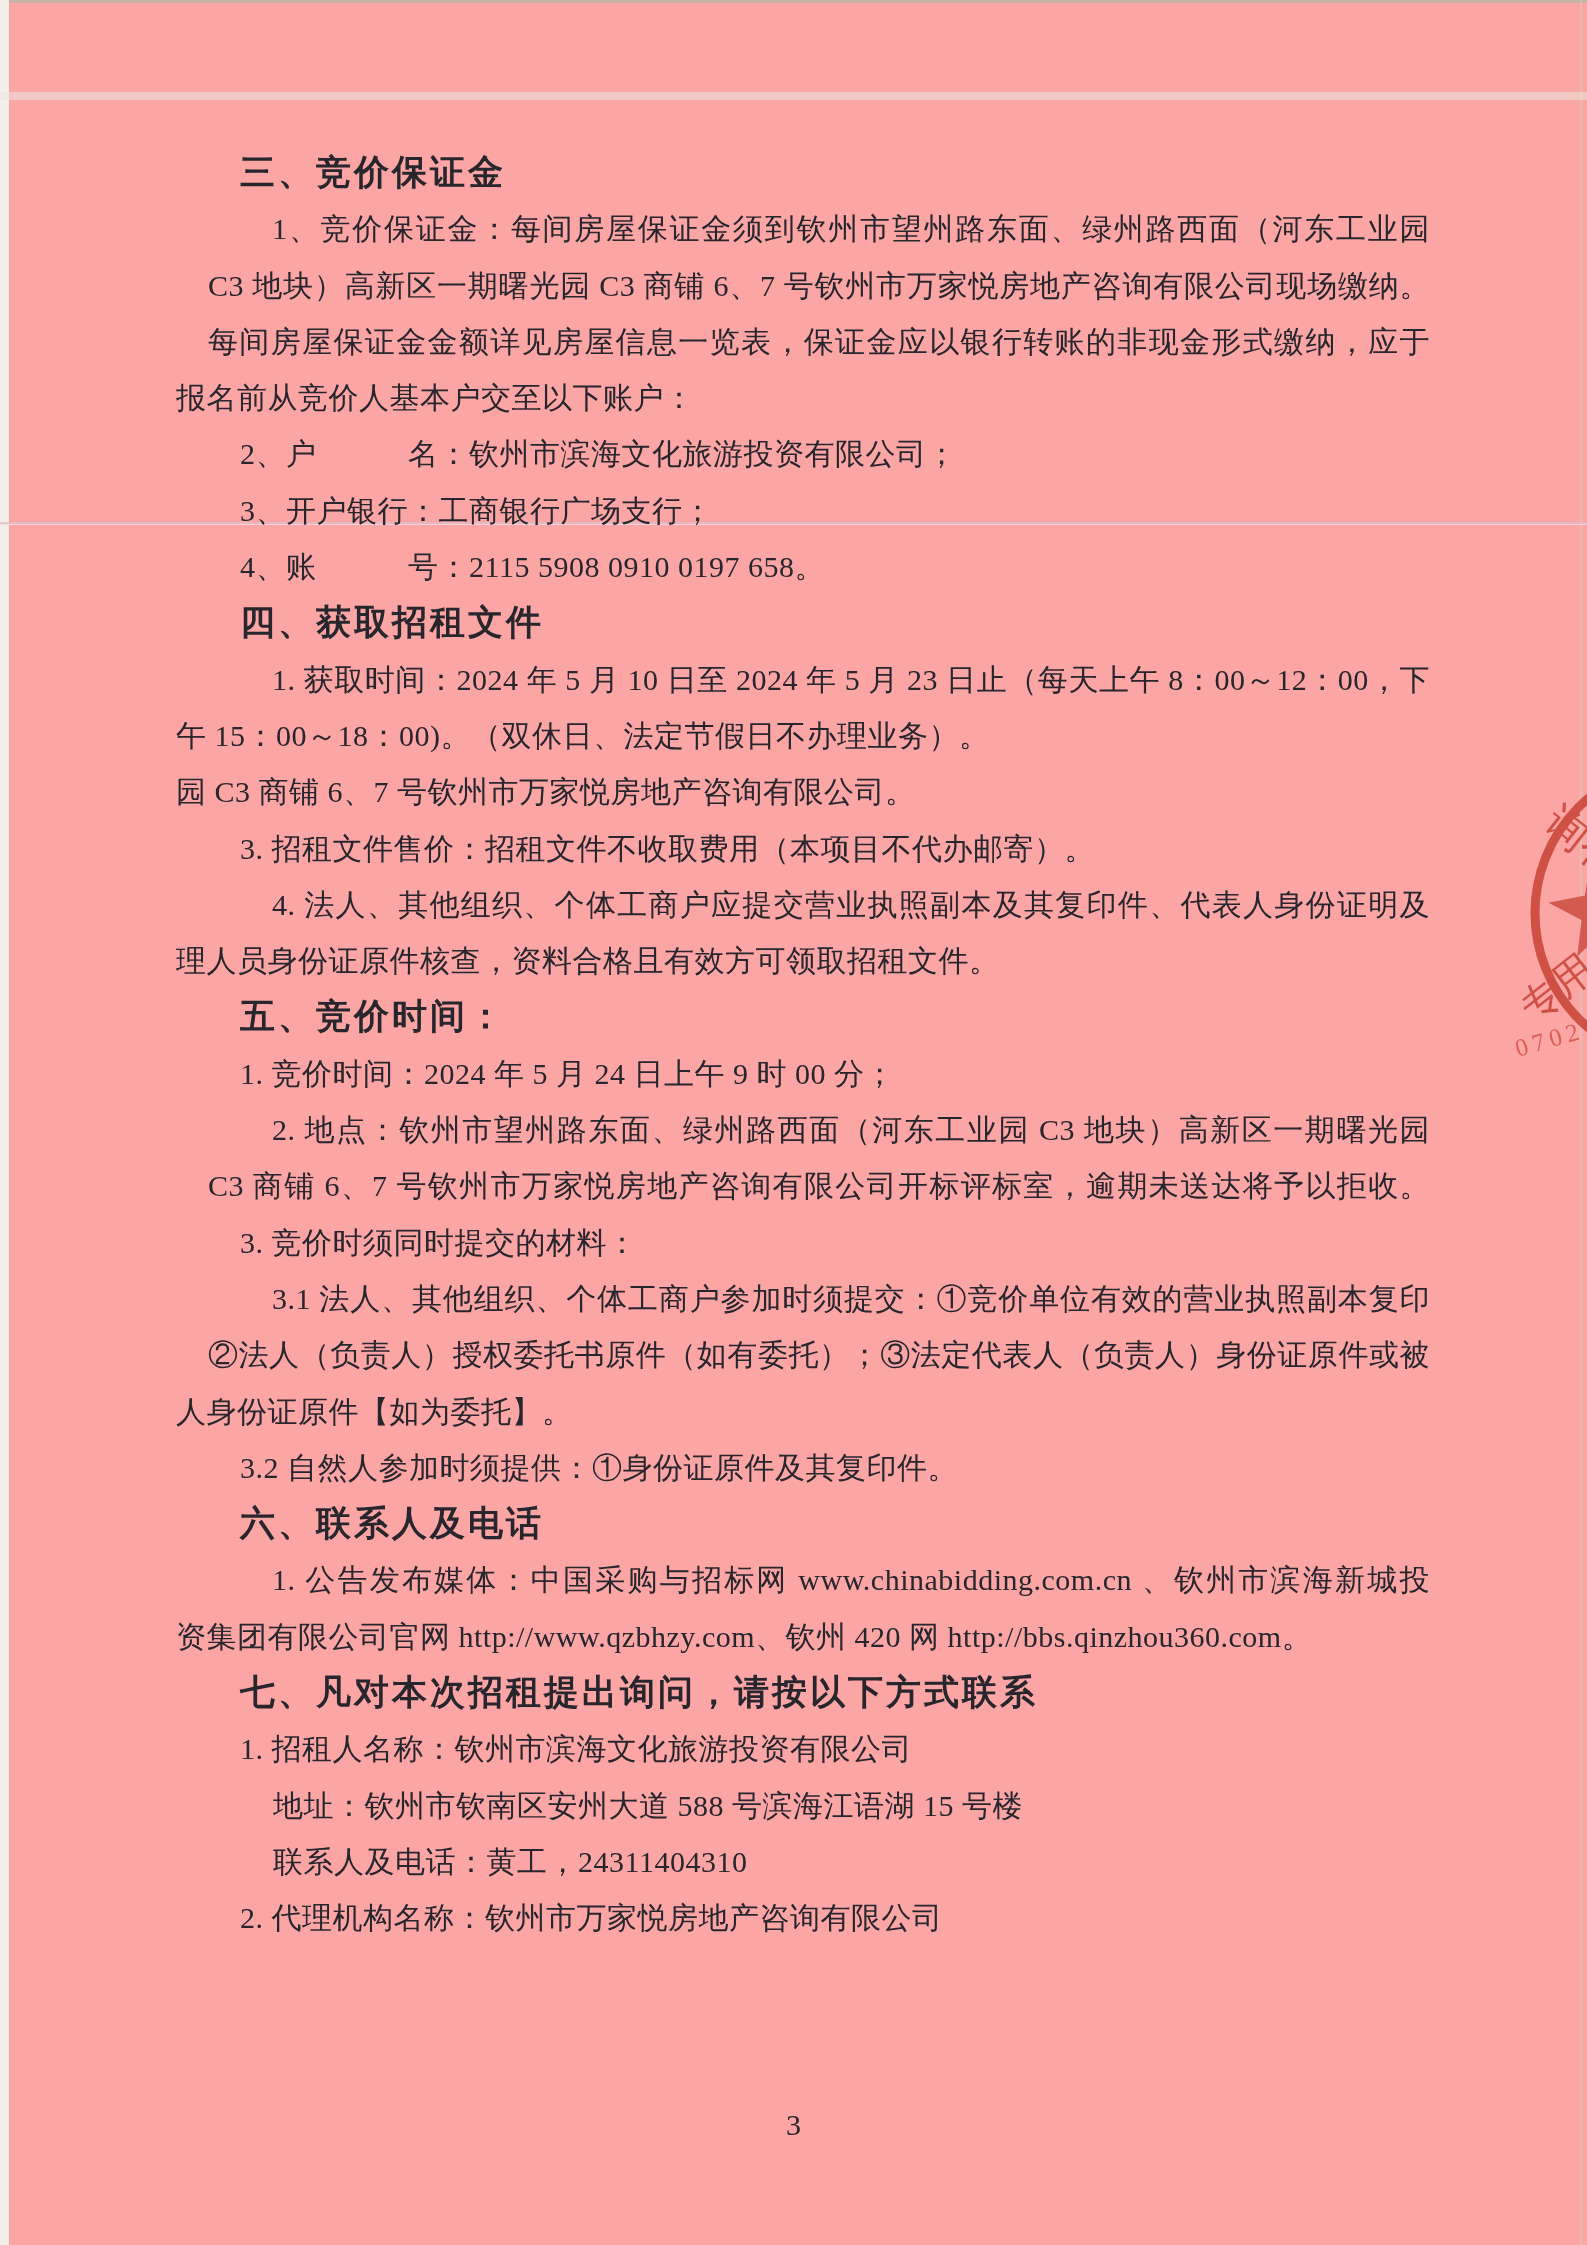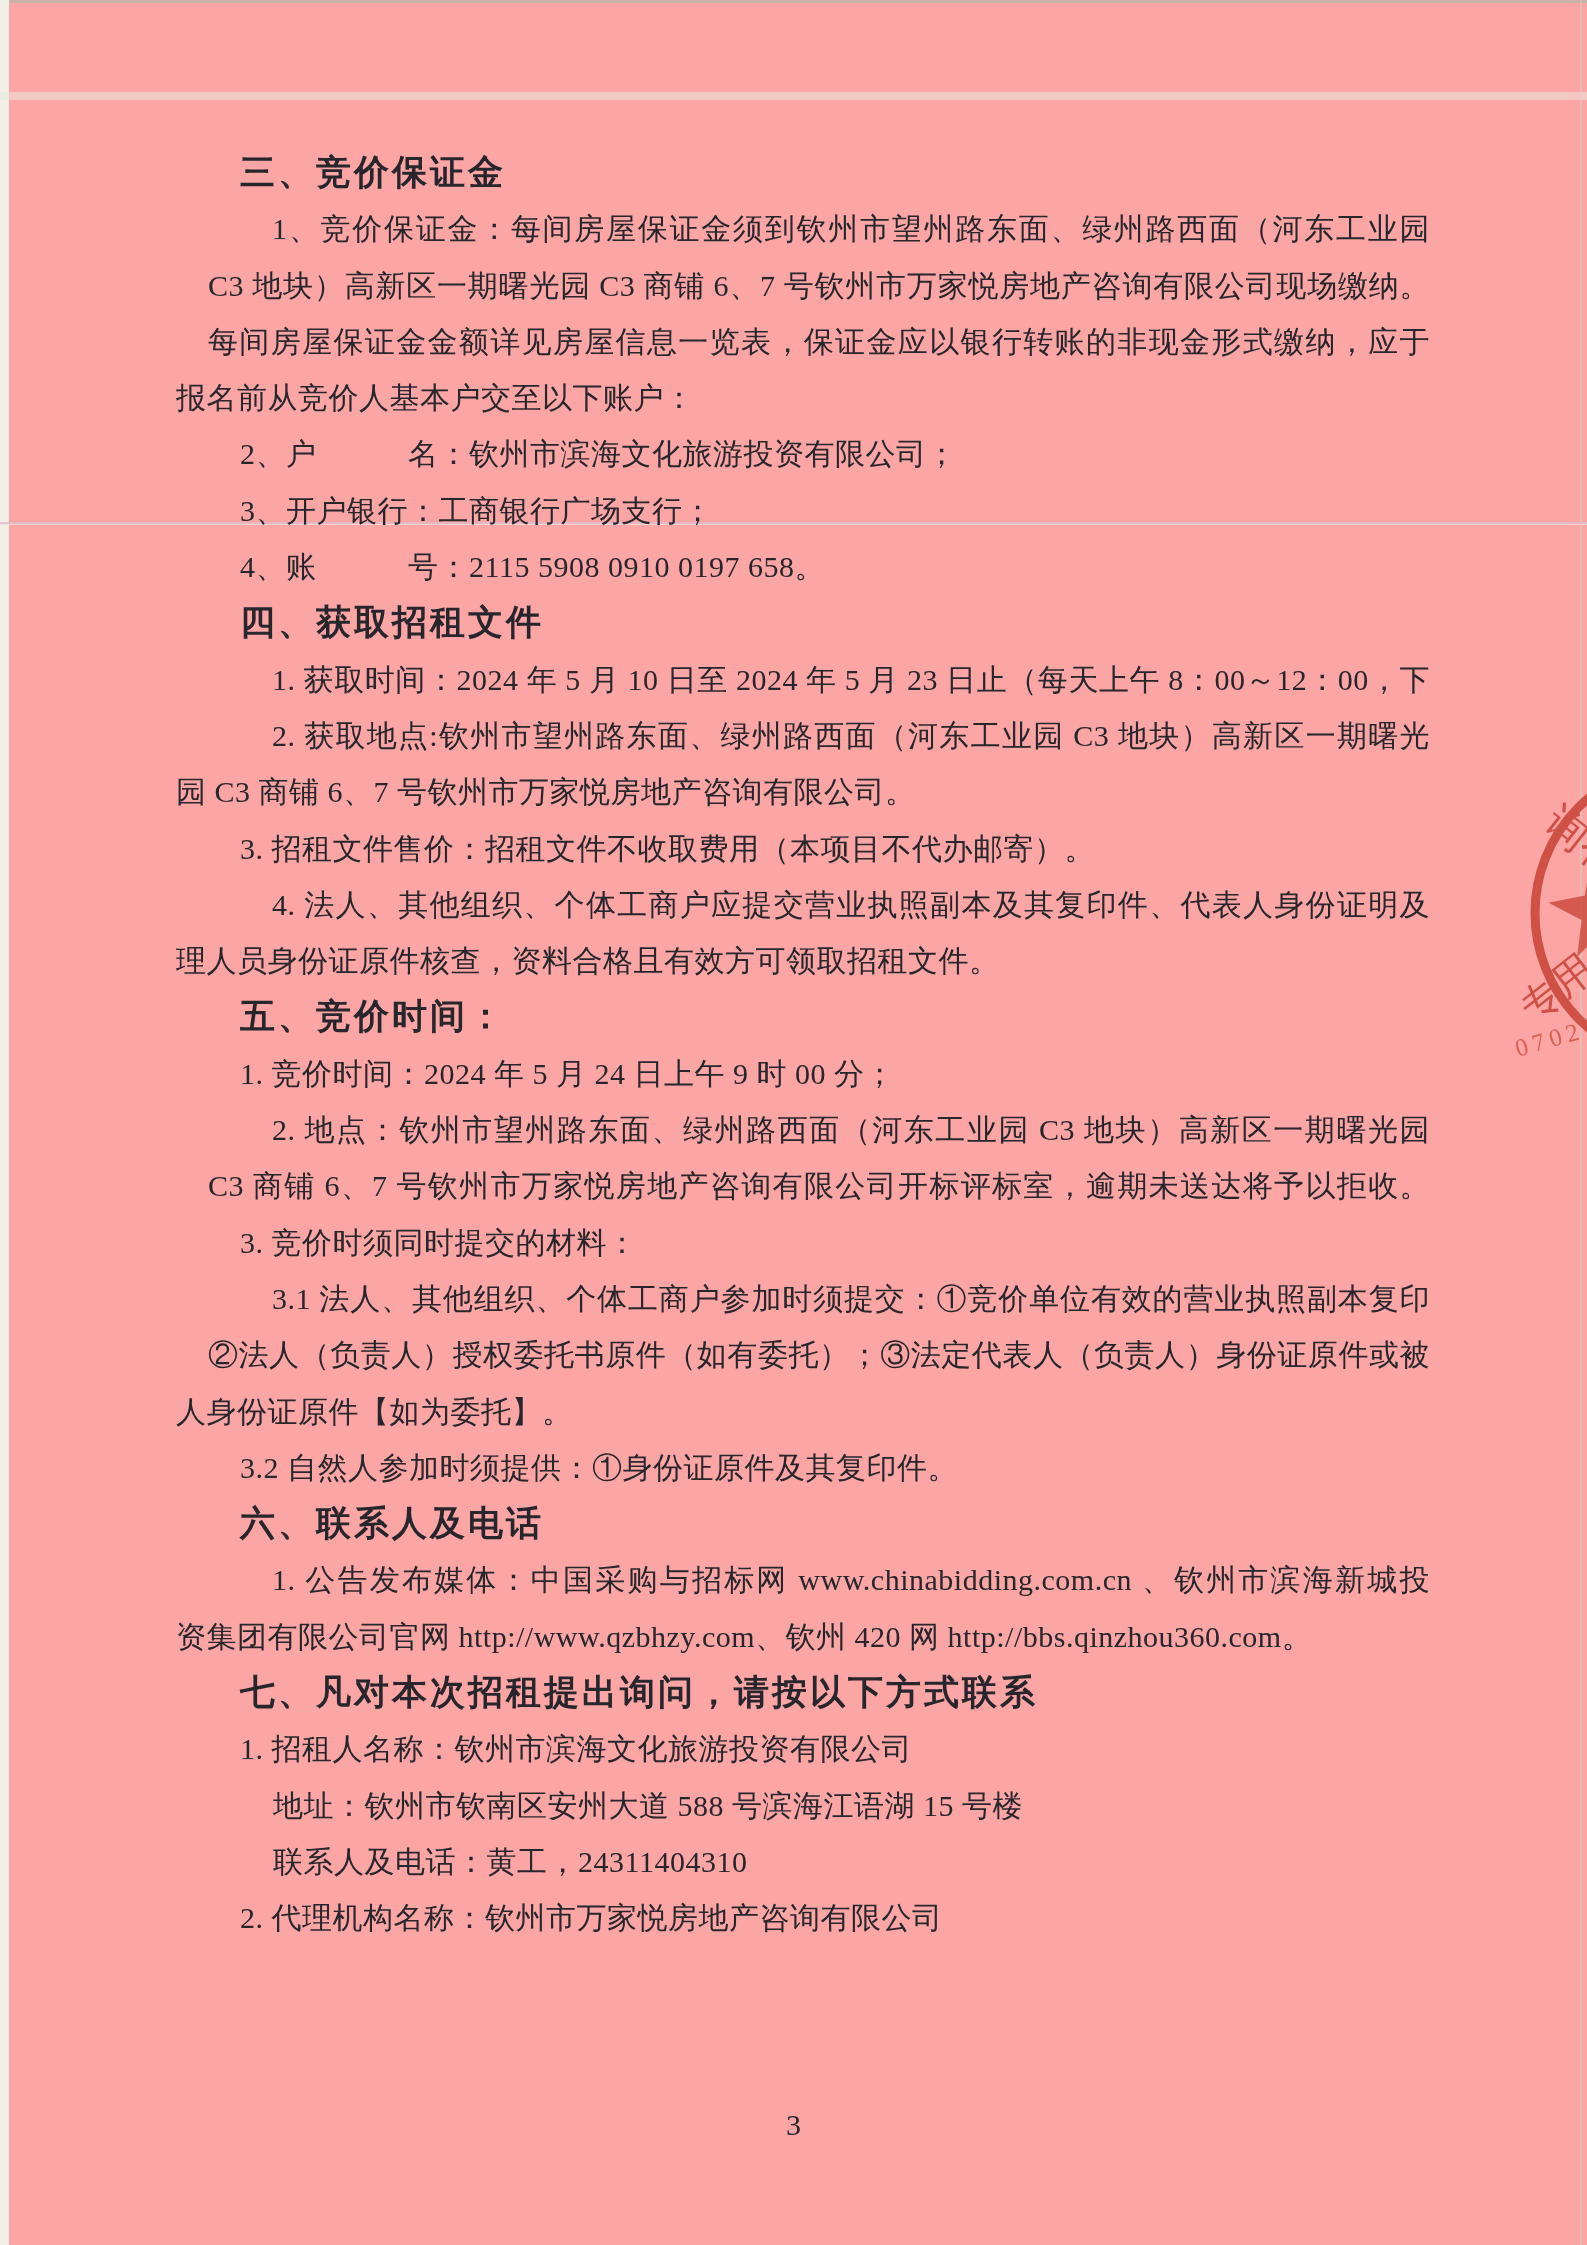--- a/index.html
+++ b/index.html
@@ -46,21 +46,21 @@
     <div class="line h">三、竞价保证金</div>
     <div class="line p j">1、竞价保证金：每间房屋保证金须到钦州市望州路东面、绿州路西面（河东工业园</div>
     <div class="line j">C3 地块）高新区一期曙光园 C3 商铺 6、7 号钦州市万家悦房地产咨询有限公司现场缴纳。</div>
     <div class="line j">每间房屋保证金金额详见房屋信息一览表，保证金应以银行转账的非现金形式缴纳，应于</div>
     <div class="line">报名前从竞价人基本户交至以下账户：</div>
     <div class="line p">2、户　　　名：钦州市滨海文化旅游投资有限公司；</div>
     <div class="line p">3、开户银行：工商银行广场支行；</div>
     <div class="line p">4、账　　　号：2115 5908 0910 0197 658。</div>
     <div class="line h">四、获取招租文件</div>
     <div class="line p j">1. 获取时间：2024 年 5 月 10 日至 2024 年 5 月 23 日止（每天上午 8：00～12：00，下</div>
-    <div class="line p j">2. 获取地点:钦州市望州路东面、绿州路西面（河东工业园 C3 地块）高新区一期曙光</div>
+    <div class="line">午 15：00～18：00)。（双休日、法定节假日不办理业务）。</div>
     <div class="line">园 C3 商铺 6、7 号钦州市万家悦房地产咨询有限公司。</div>
     <div class="line p">3. 招租文件售价：招租文件不收取费用（本项目不代办邮寄）。</div>
     <div class="line p j">4. 法人、其他组织、个体工商户应提交营业执照副本及其复印件、代表人身份证明及其复</div>
     <div class="line">理人员身份证原件核查，资料合格且有效方可领取招租文件。</div>
     <div class="line h">五、竞价时间：</div>
     <div class="line p">1. 竞价时间：2024 年 5 月 24 日上午 9 时 00 分；</div>
     <div class="line p j">2. 地点：钦州市望州路东面、绿州路西面（河东工业园 C3 地块）高新区一期曙光园</div>
     <div class="line j">C3 商铺 6、7 号钦州市万家悦房地产咨询有限公司开标评标室，逾期未送达将予以拒收。</div>
     <div class="line p">3. 竞价时须同时提交的材料：</div>
     <div class="line p j">3.1 法人、其他组织、个体工商户参加时须提交：①竞价单位有效的营业执照副本复印件；</div>

